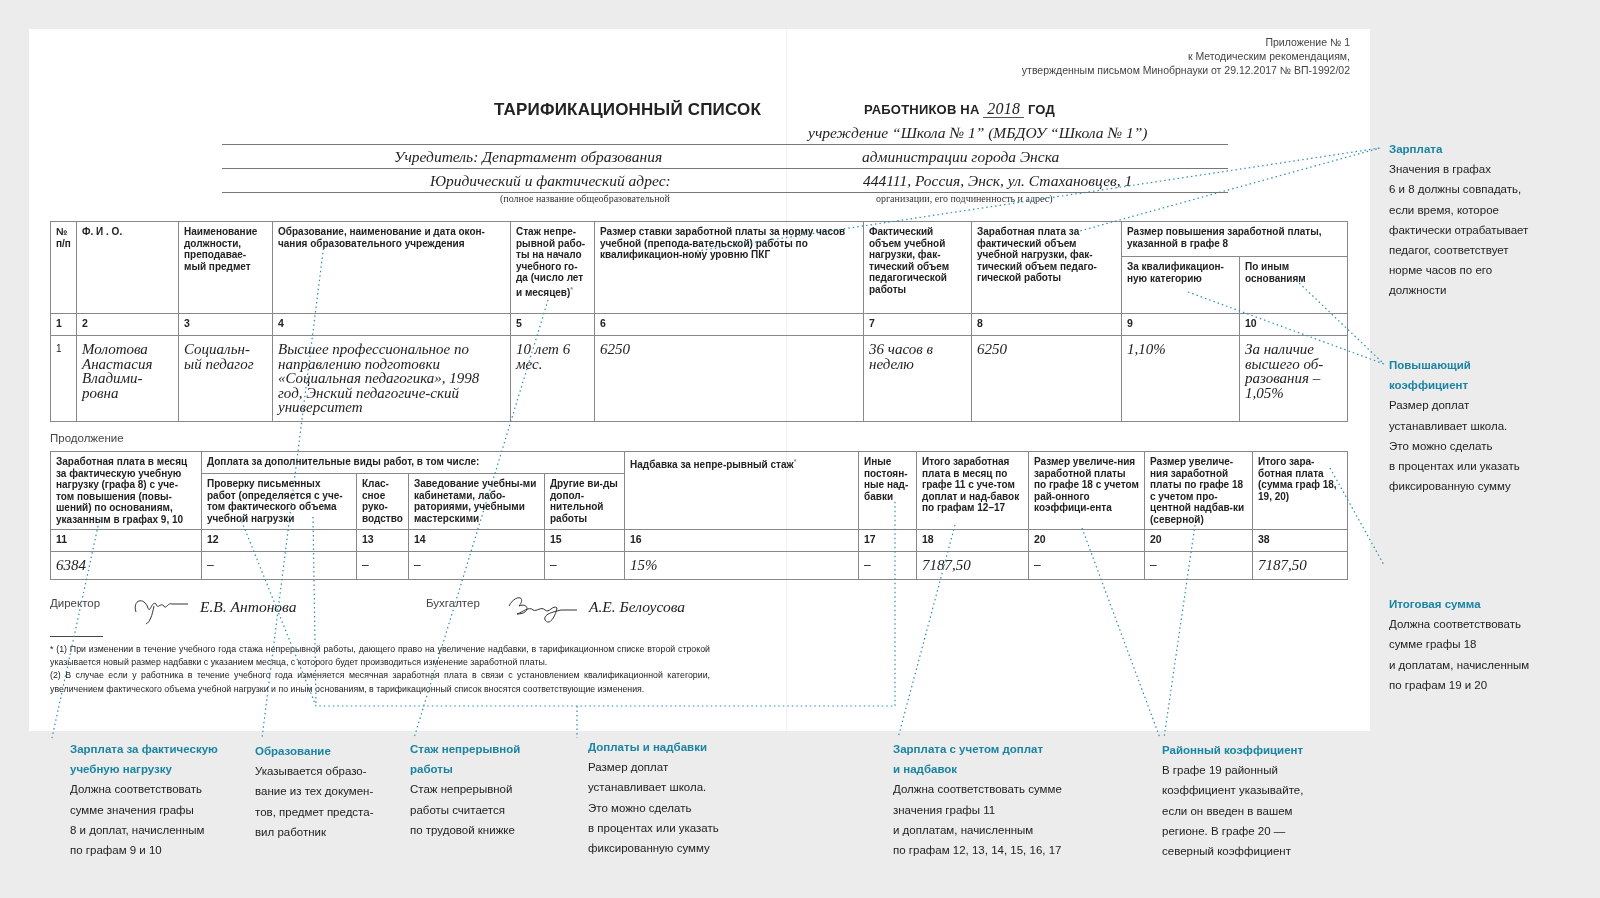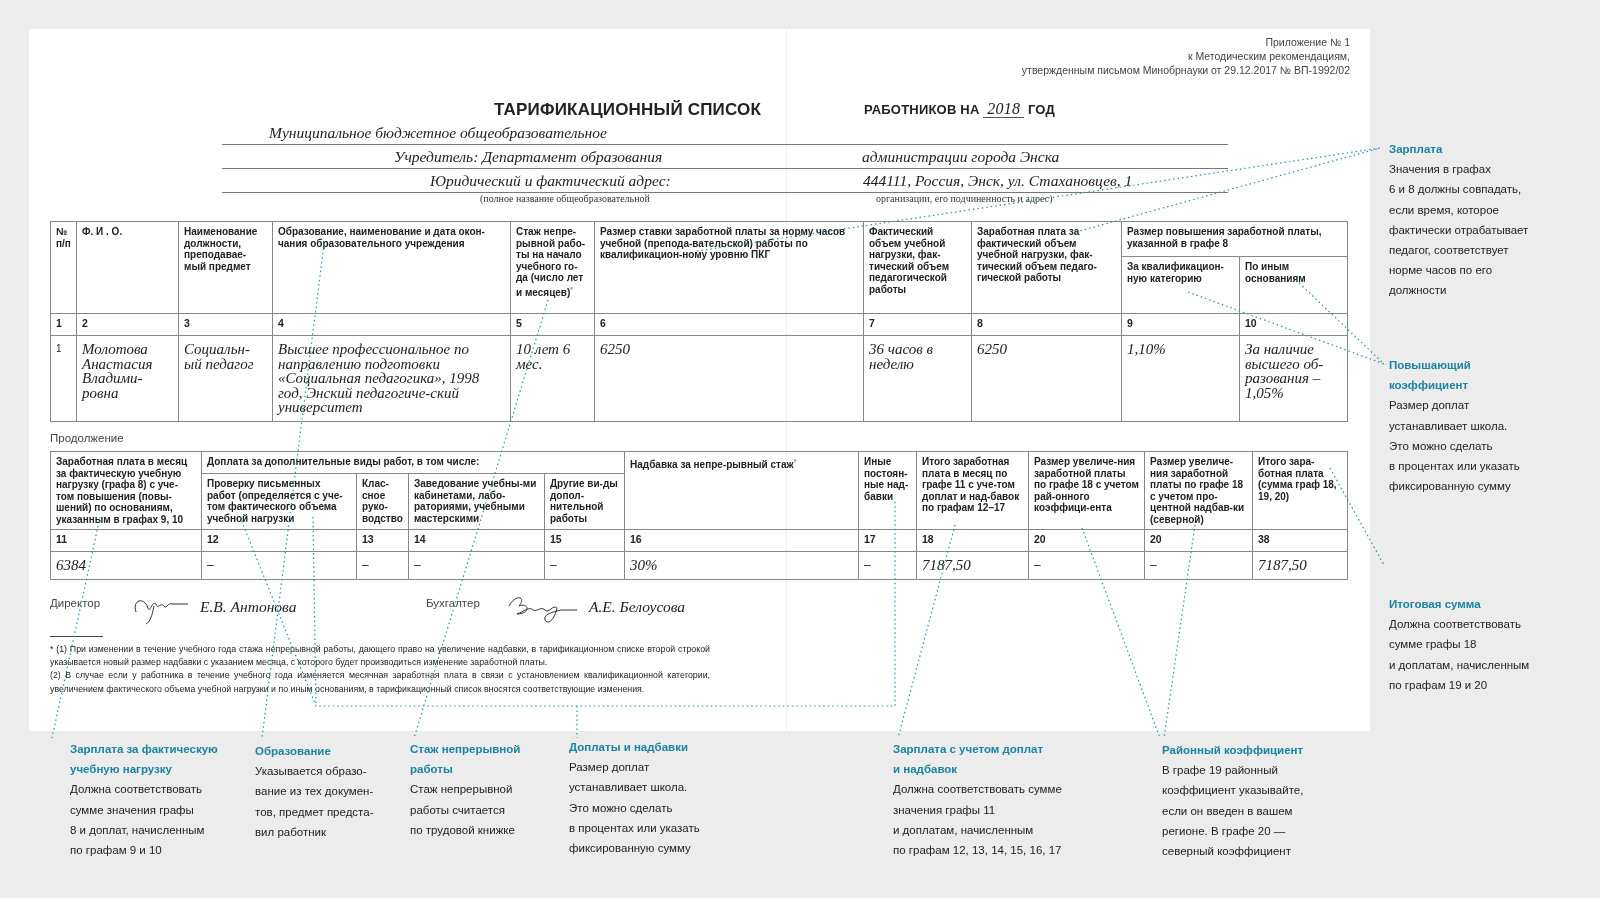--- a/index.html
+++ b/index.html
@@ -54,31 +54,31 @@
 </div>
 
 <div class="title-l">ТАРИФИКАЦИОННЫЙ СПИСОК</div>
 <div class="title-r">
   <span>РАБОТНИКОВ НА</span>
   <span class="year">2018</span>
   <span>ГОД</span>
 </div>
 
 <div class="org-line" style="top:121px;">
-  <span style="left:47px;">Муниципальное бюджетное общеобразовательное</span>
+  <span style="left:586px;">учреждение “Школа № 1” (МБДОУ “Школа № 1”)</span>
 </div>
 <div class="org-line" style="top:145px;">
   <span style="left:172px;">Учредитель: Департамент образования</span>
   <span style="left:640px;">администрации города Энска</span>
 </div>
 <div class="org-line" style="top:169px;">
   <span style="left:208px;">Юридический и фактический адрес:</span>
   <span style="left:641px;">444111, Россия, Энск, ул. Стахановцев, 1</span>
 </div>
-<div class="org-hint" style="left:480px; top:193px;">(полное название общеобразовательной</div>
+<div class="org-hint" style="left:500px; top:193px;">(полное название общеобразовательной</div>
 <div class="org-hint" style="left:876px; top:193px;">организации, его подчиненность и адрес)</div>
 
 <table class="grid" style="left:50px; top:221px; width:1297px;">
   <colgroup>
     <col style="width:26px">
       <col style="width:102px">
       <col style="width:94px">
       <col style="width:238px">
       <col style="width:84px">
     <col style="width:269px">
@@ -175,21 +175,21 @@
     <td class="num">20</td>
     <td class="num">20</td>
     <td class="num">38</td>
   </tr>
   <tr style="height:26px">
     <td class="val">6384</td>
     <td class="val dash">–</td>
     <td class="val dash">–</td>
     <td class="val dash">–</td>
     <td class="val dash">–</td>
-    <td class="val">30%</td>
+    <td class="val">15%</td>
     <td class="val dash">–</td>
     <td class="val">7187,50</td>
     <td class="val dash">–</td>
     <td class="val dash">–</td>
     <td class="val">7187,50</td>
   </tr>
 </tbody>
   </table>
 
 <div class="sign" style="left:50px;">Директор</div>
@@ -276,21 +276,21 @@
 </div>
 
 <div class="note" style="left:410px; top:739px;">
   <div class="nh" style="color: rgb(26, 132, 163);">Стаж непрерывной</div>
   <div class="nh" style="color: rgb(26, 132, 163);">работы</div>
   <div>Стаж непрерывной</div>
   <div>работы считается</div>
   <div>по трудовой книжке</div>
 </div>
 
-<div class="note" style="left:569px; top:737px;">
+<div class="note" style="left:588px; top:737px;">
   <div class="nh" style="color: rgb(26, 132, 163);">Доплаты и надбавки</div>
   <div>Размер доплат</div>
   <div>устанавливает школа.</div>
   <div>Это можно сделать</div>
   <div>в процентах или указать</div>
   <div>фиксированную сумму</div>
 </div>
 
 <div class="note" style="left:893px; top:739px;">
   <div class="nh" style="color: rgb(26, 132, 163);">Зарплата с учетом доплат</div>

